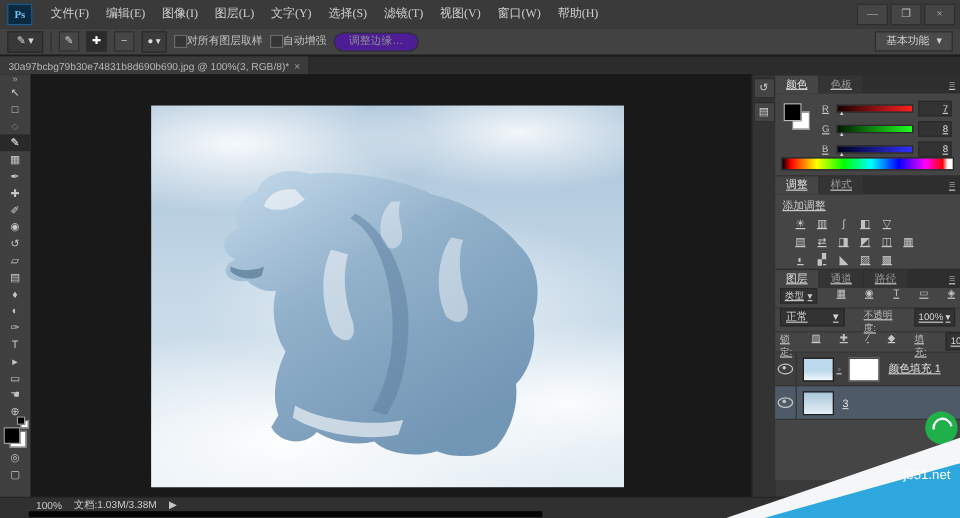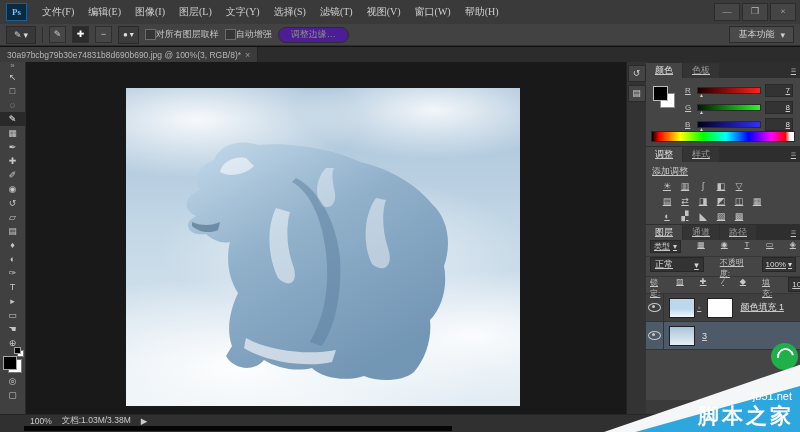--- a/index.html
+++ b/index.html
@@ -397,16 +397,15 @@
       <span>▶</span>
     </div>
     <div id="status-strip"></div>
   </div>
 
   <div id="badge"></div>
   <div id="watermark">
     <div id="wm-white"></div>
     <div id="wm-blue"></div>
     <div id="wm-site">jb51.net</div>
-    <div id="wm-name">脚本之家</div>
   </div>
 
 </div>
 
 </body></html>

